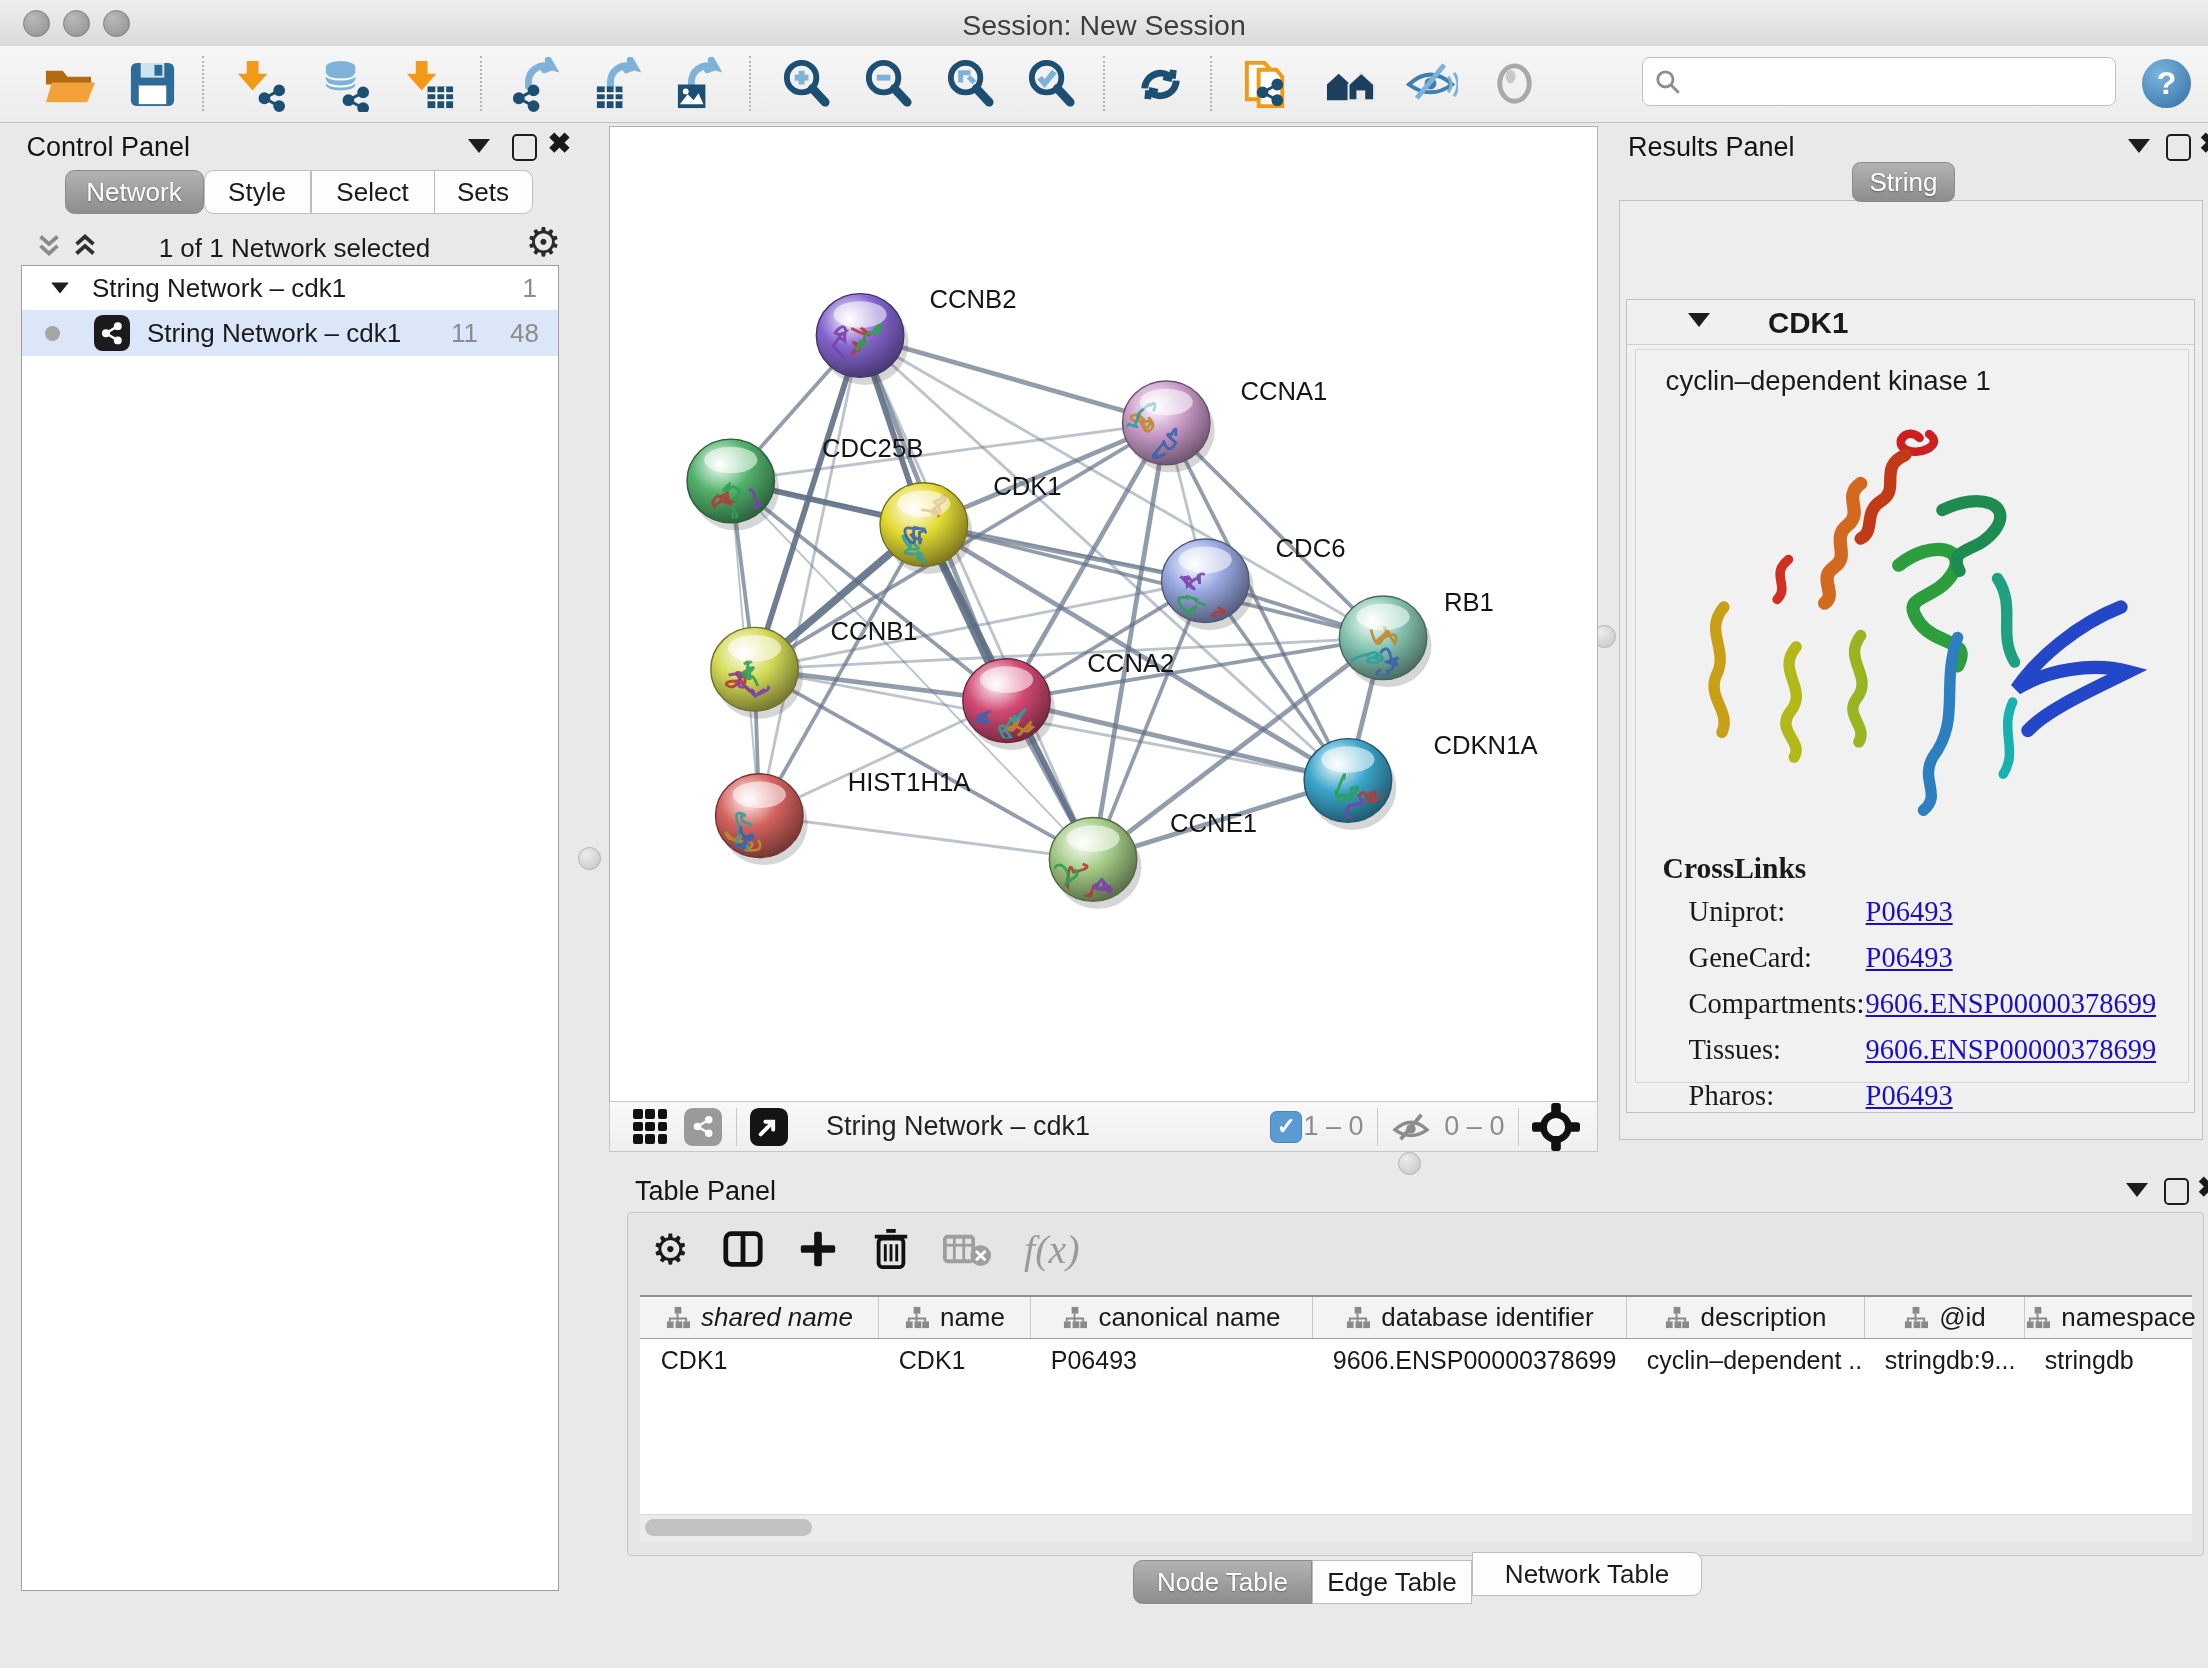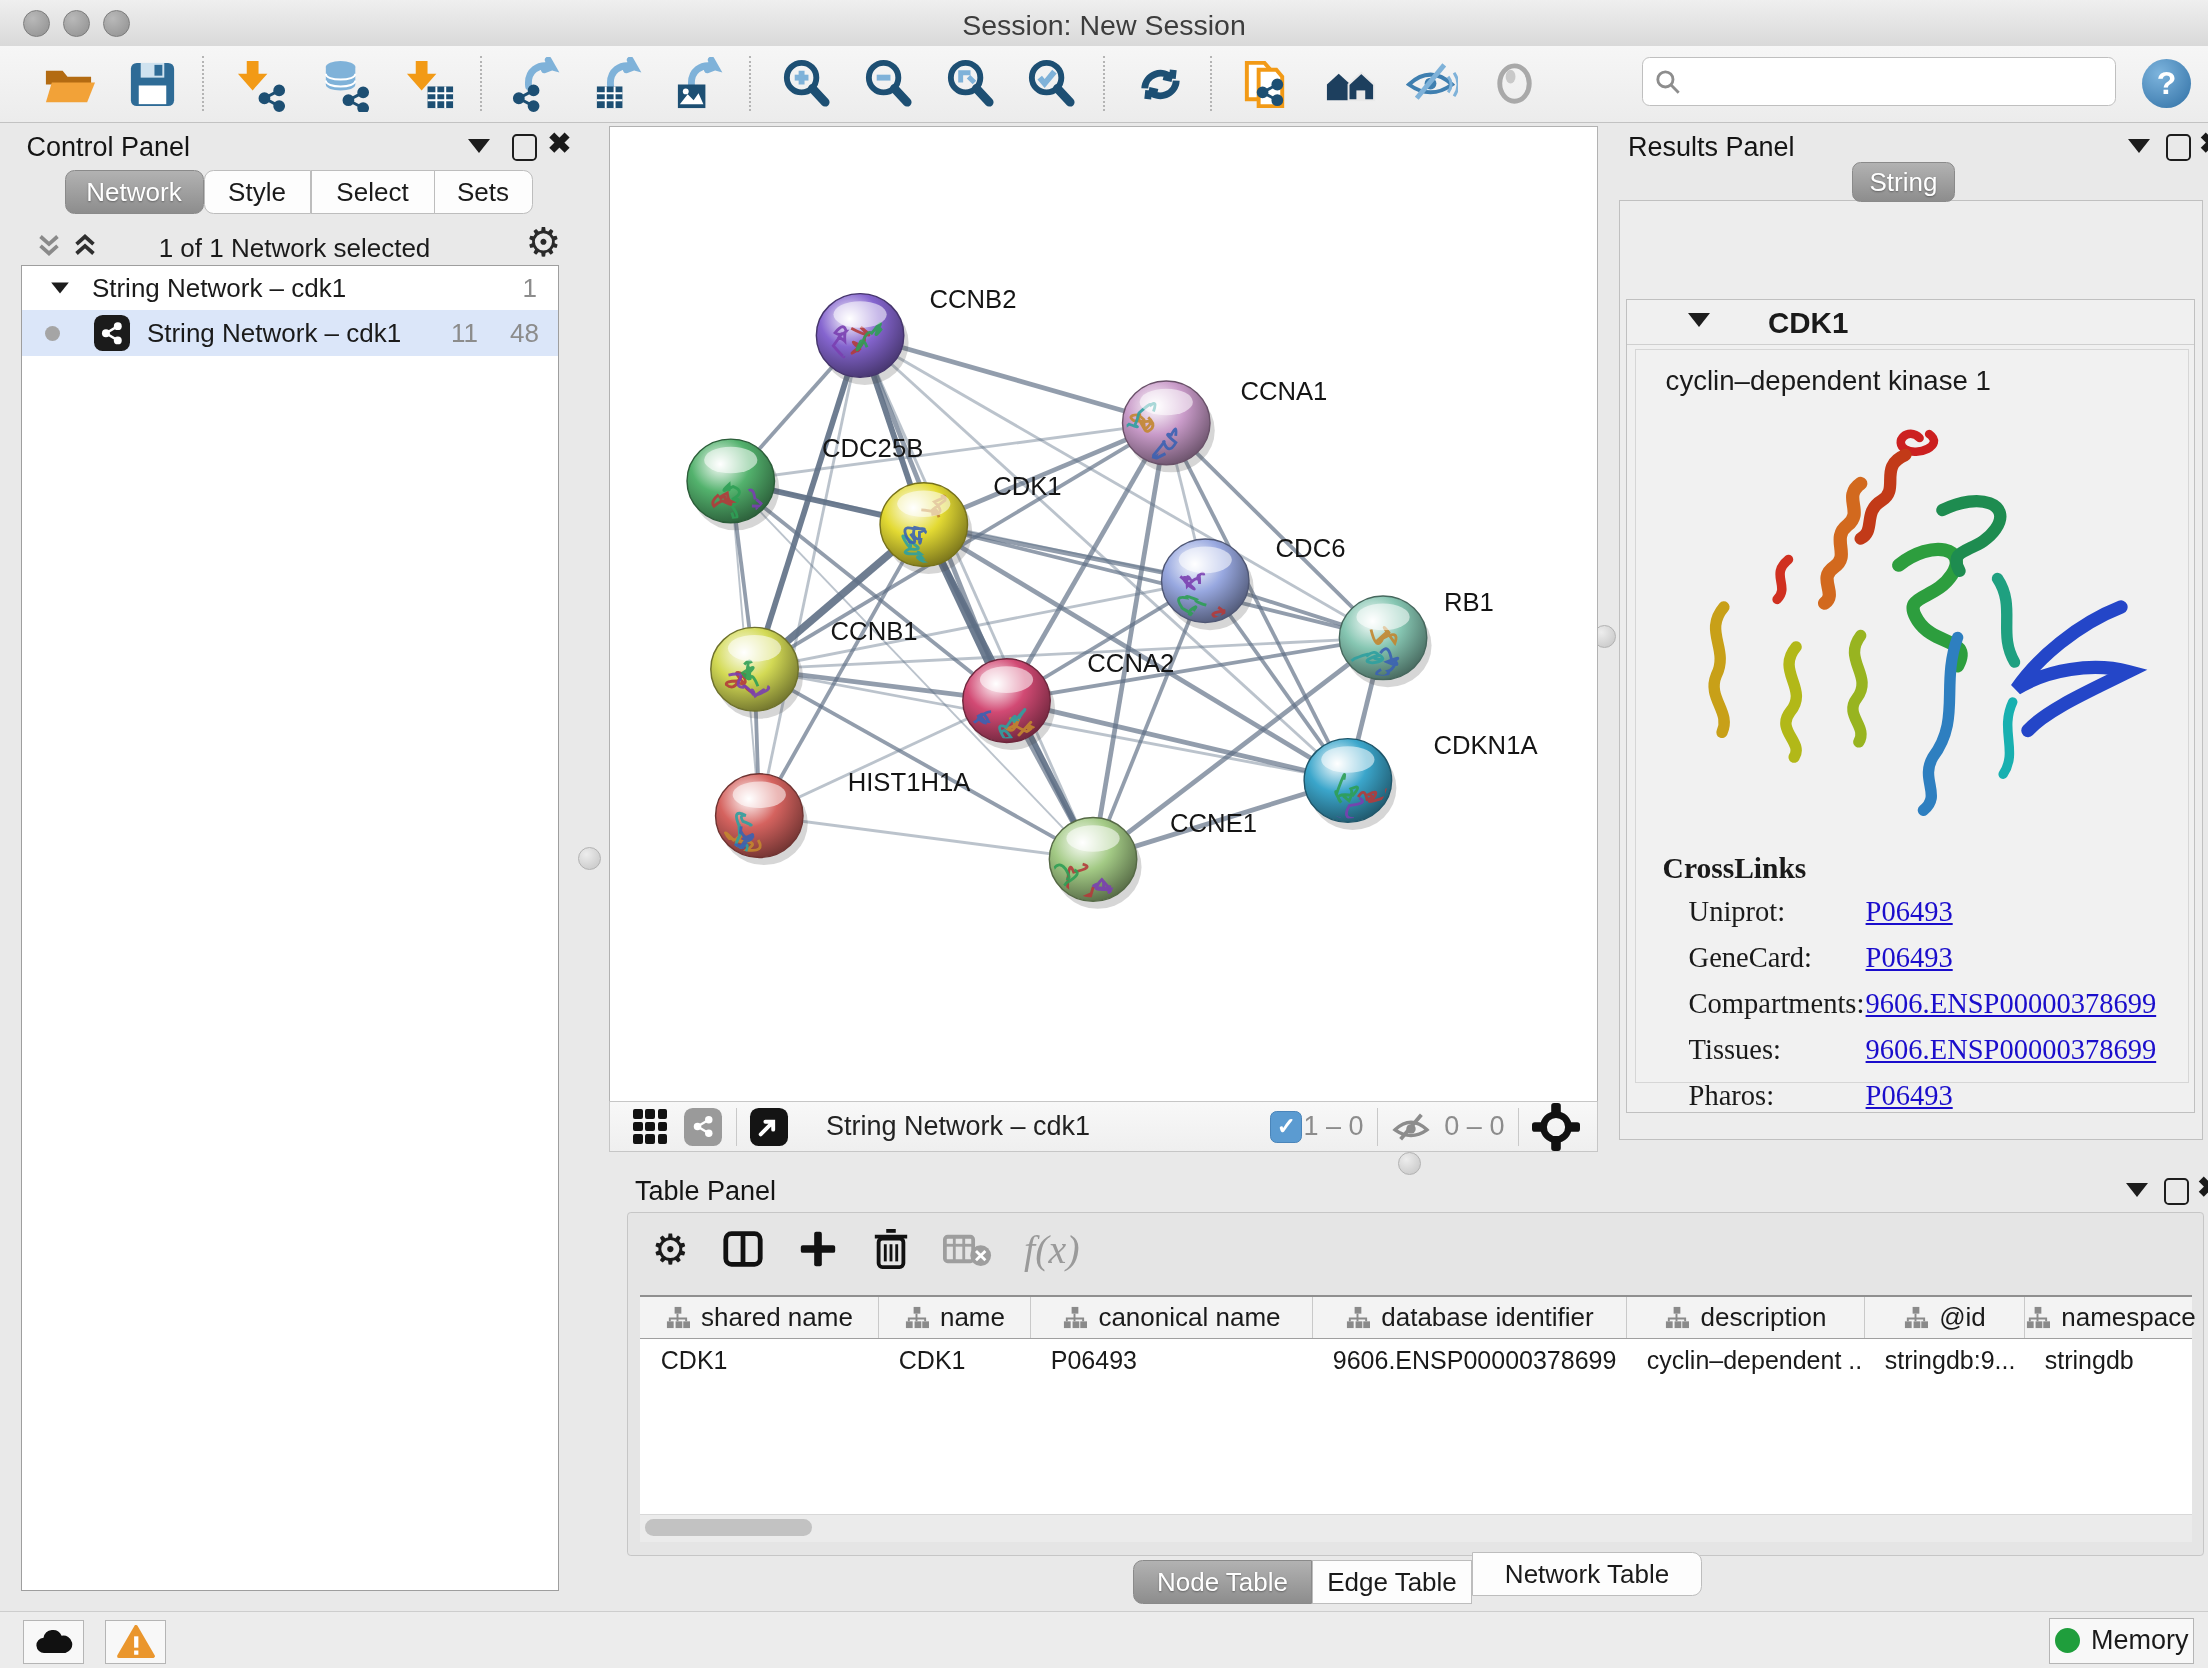--- a/index.html
+++ b/index.html
@@ -677,21 +677,21 @@
             <line x1="22" y1="8" x2="22" y2="34" stroke="#9e9e9e" stroke-width="3"></line>
             <circle cx="40" cy="28" r="11" fill="#9e9e9e"></circle>
             <line x1="35" y1="23" x2="45" y2="33" stroke="#fff" stroke-width="3"></line>
             <line x1="45" y1="23" x2="35" y2="33" stroke="#fff" stroke-width="3"></line>
           </svg>
         <div class="serif" style="font-size:40px;font-style:italic;color:#9a9a9a;">f(x)</div>
       </div>
 
       <div style="margin:9.5px 11.4px 0 11.4px;">
         <div id="tablehead" class="thead" style="height:44px;">
-            <div class="thcell" style="width: 238px; flex: 0 0 auto;">
+            <div class="thcell" style="width: 238px; flex: 0 0 auto; font-style: italic;">
               <span style="display:inline-flex">
                 <svg width="25" height="25" viewBox="0 0 26 26">
                   <rect x="10" y="2" width="7" height="7" fill="#8a8a8a"></rect>
                   <rect x="2" y="17" width="7" height="7" fill="#8a8a8a"></rect>
                   <rect x="11" y="17" width="7" height="7" fill="#8a8a8a"></rect>
                   <rect x="19" y="17" width="7" height="7" fill="#8a8a8a"></rect>
                   <path d="M13 9 v5 M5 17 v-3 h17 v3 M13 14 v3" stroke="#8a8a8a" fill="none" stroke-width="2"></path>
                 </svg>
               </span>
               <span>shared name</span>
@@ -785,33 +785,15 @@
           <div class="hthumb" style="position:absolute;left:5.7px;top:4.8px;width:167px;height:17px;"></div>
         </div>
       </div>
     </div>
 
     <div class="abs tab sel" style="left:517px;top:392px;width:179px;border-radius:9.5px 0 0 9.5px;">Node Table</div>
     <div class="abs tab" style="left:696px;top:392px;width:160px;">Edge Table</div>
     <div class="abs tab" style="left:856px;top:384px;width:230px;border-radius:0 9.5px 9.5px 0;">Network Table</div>
   </div>
 
-  <div class="abs statusbar">
-    <div class="abs sbtn" style="left:23px;top:7.6px;width:59px;height:42px;">
-      <svg width="38" height="27" viewBox="0 0 40 28">
-          <path d="M10 26 a8 8 0 0 1 -1 -16 a10 10 0 0 1 19 -2 a7 7 0 0 1 4 18 z" fill="#111"></path>
-        </svg>
-    </div>
-    <div class="abs sbtn" style="left:105px;top:7.6px;width:59px;height:42px;">
-      <svg width="38" height="34" viewBox="0 0 40 36">
-          <path d="M20 2 L38 33 H2 Z" fill="#ea962d" stroke="#ea962d" stroke-linejoin="round" stroke-width="4"></path>
-          <rect x="18" y="12" width="4.5" height="12" fill="#fff"></rect>
-          <rect x="18" y="27" width="4.5" height="4.5" fill="#fff"></rect>
-        </svg>
-    </div>
-    <div class="abs sbtn" style="left:2049px;top:5.7px;width:143px;height:44px;gap:11.4px;">
-      <div style="width:25px;height:25px;border-radius:50%;background:#1f9e3c;"></div>
-      <span style="font-size:27px;">Memory</span>
-    </div>
-  </div>
 
 </div>
 
 
 </body></html>

